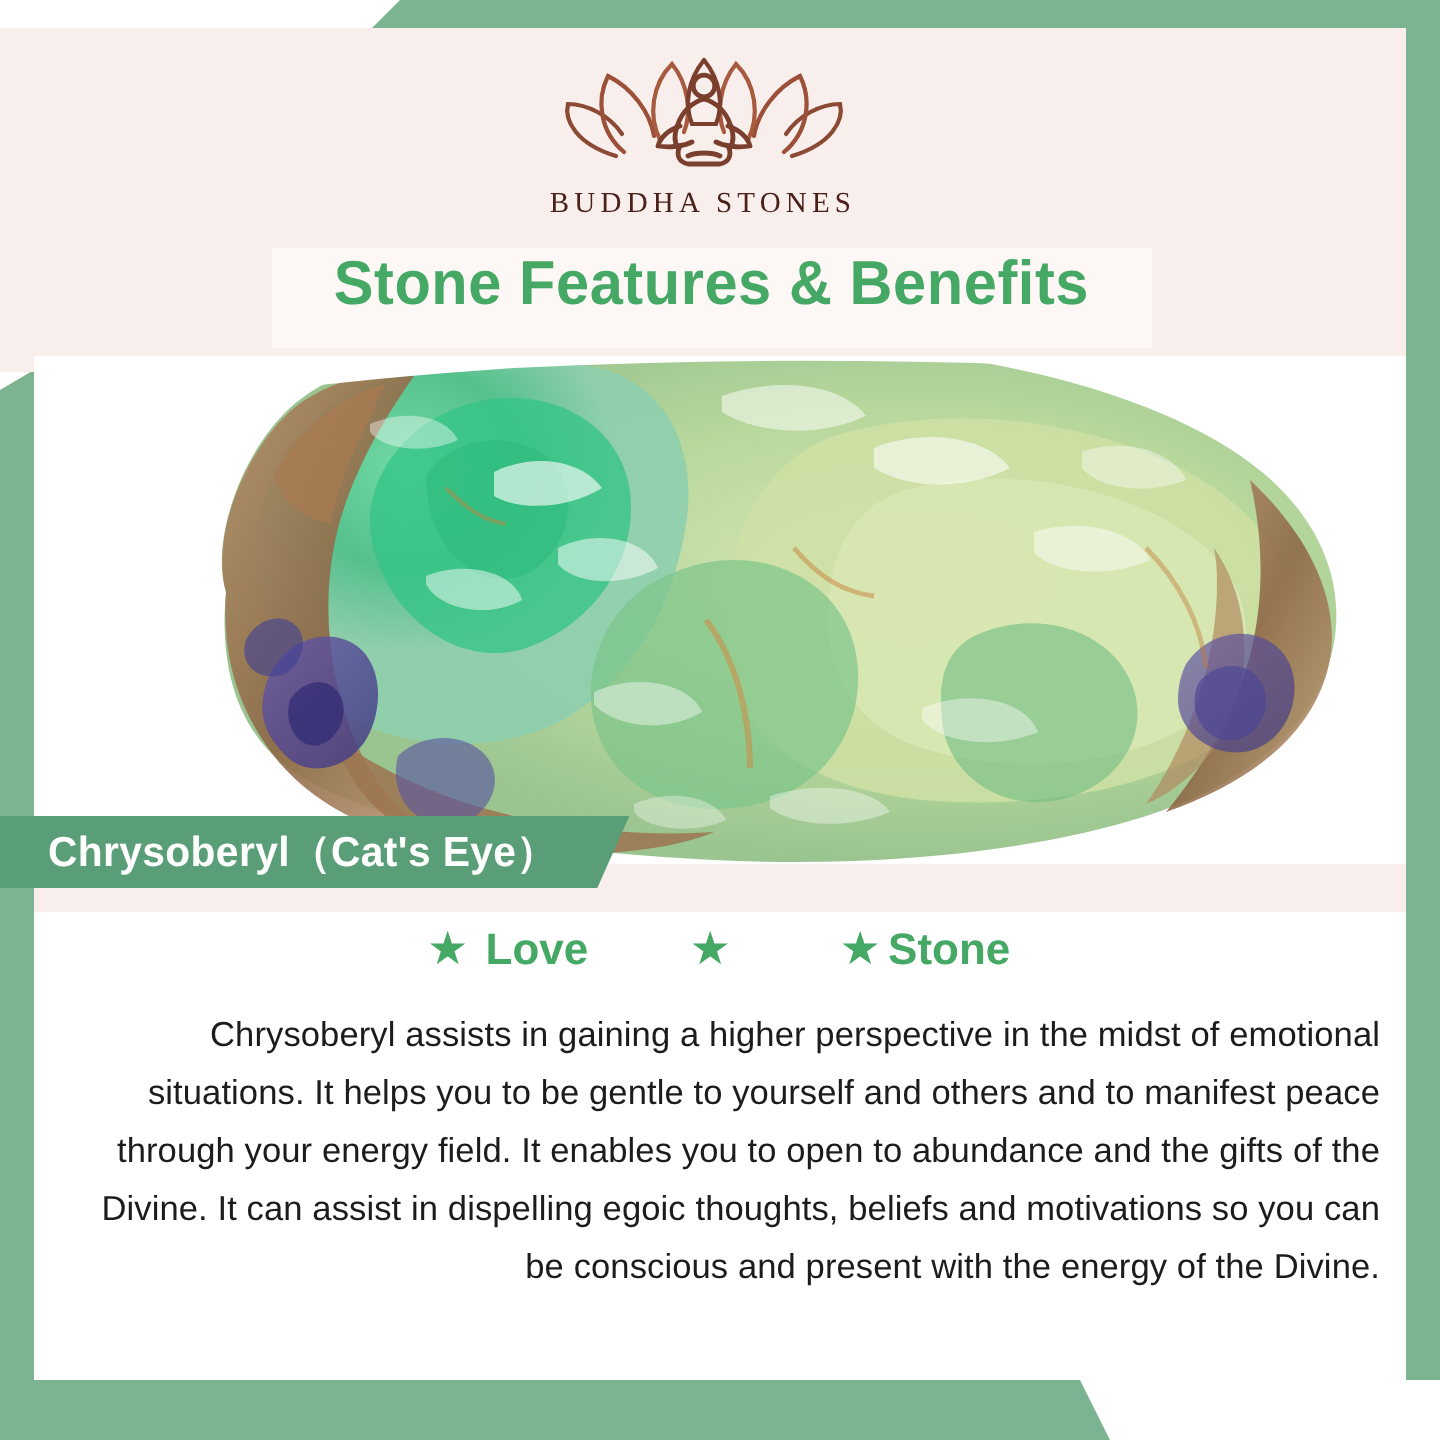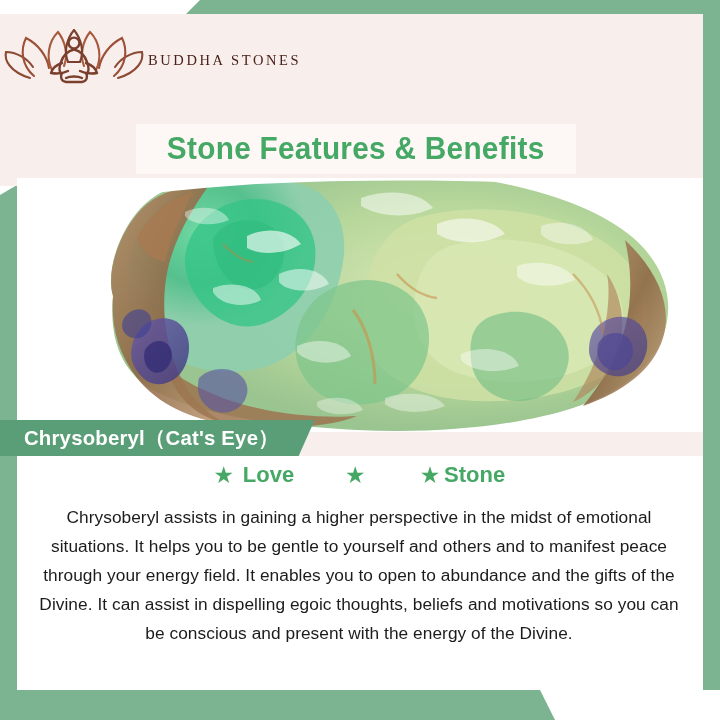--- a/index.html
+++ b/index.html
@@ -64,21 +64,21 @@
     width: 686px; height: 26px;
     background: #f8efed;
   }
 
   
   .logo-wrap {
     position: absolute;
     top: 26px; left: 0;
     width: 703px;
     display: flex;
-    flex-direction: row;
+    flex-direction: column;
     align-items: center;
   }
   .logo-mark {
     width: 148px;
     height: 62px;
     display: block;
   }
   .logo-text {
     margin-top: 6px;
     font-family: "Liberation Serif", serif;
@@ -88,21 +88,20 @@
     font-weight: 400;
   }
 
   
   .title-banner {
     position: absolute;
     top: 124px; left: 136px;
     width: 440px; height: 50px;
     background: #fdf8f6;
     display: flex;
-    align-items: center;
     justify-content: center;
   }
   .title-text {
     font-family: "Liberation Sans Narrow", "Liberation Sans", sans-serif;
     font-size: 31px;
     font-weight: bold;
     color: #45a864;
     letter-spacing: 0.3px;
     transform: scaleX(0.96);
     white-space: nowrap;
@@ -120,21 +119,21 @@
     position: absolute;
     top: 0; left: 0;
     width: 686px;
     height: 254px;
     display: block;
   }
 
   
   .name-banner {
     position: absolute;
-    left: 0; top: 420px;
+    left: 0; top: 408px;
     height: 36px;
     padding: 0 32px 0 20px;
     display: flex;
     align-items: center;
     background: #5a9e77;
     clip-path: polygon(0 0, 100% 0, calc(100% - 16px) 100%, 0 100%);
   }
   .name-text {
     color: #ffffff;
     font-family: "Liberation Sans Narrow", "Liberation Sans", sans-serif;
@@ -175,21 +174,21 @@
 
   
   .body-copy {
     position: absolute;
     top: 503px; left: 28px;
     width: 662px;
     font-family: "Liberation Sans Narrow", "Liberation Sans", sans-serif;
     font-size: 17.3px;
     line-height: 29px;
     color: #1c1c1c;
-    text-align: center;
+    text-align: right;
     letter-spacing: 0.05px;
   }
 </style>
 </head>
 <body>
 
 <div id="poster">
 
   <div class="frame-top"></div>
   <div class="frame-right"></div>

